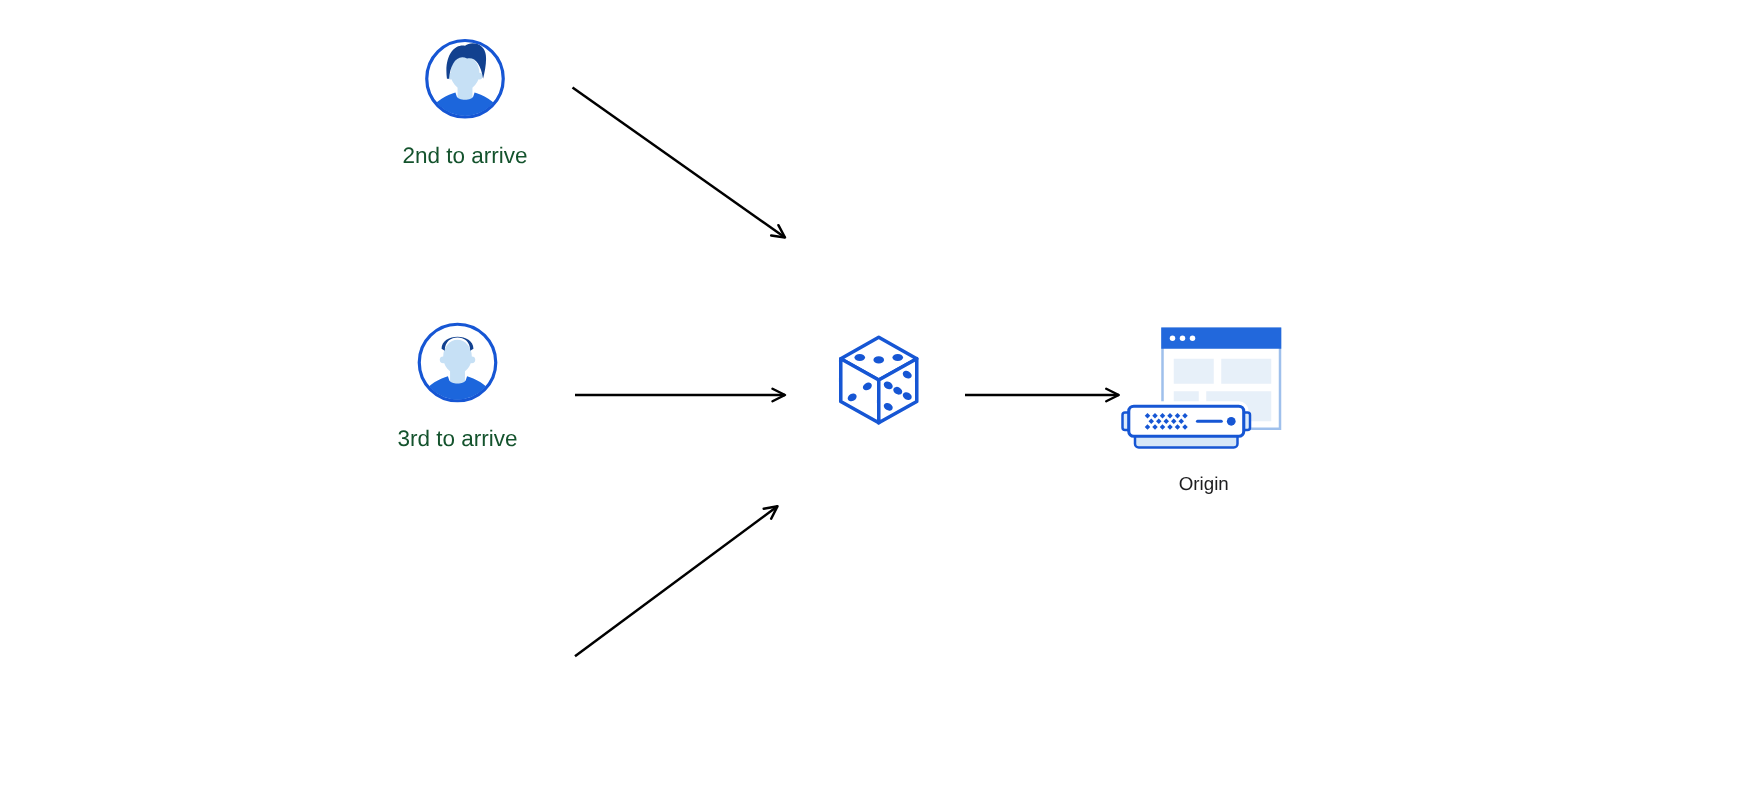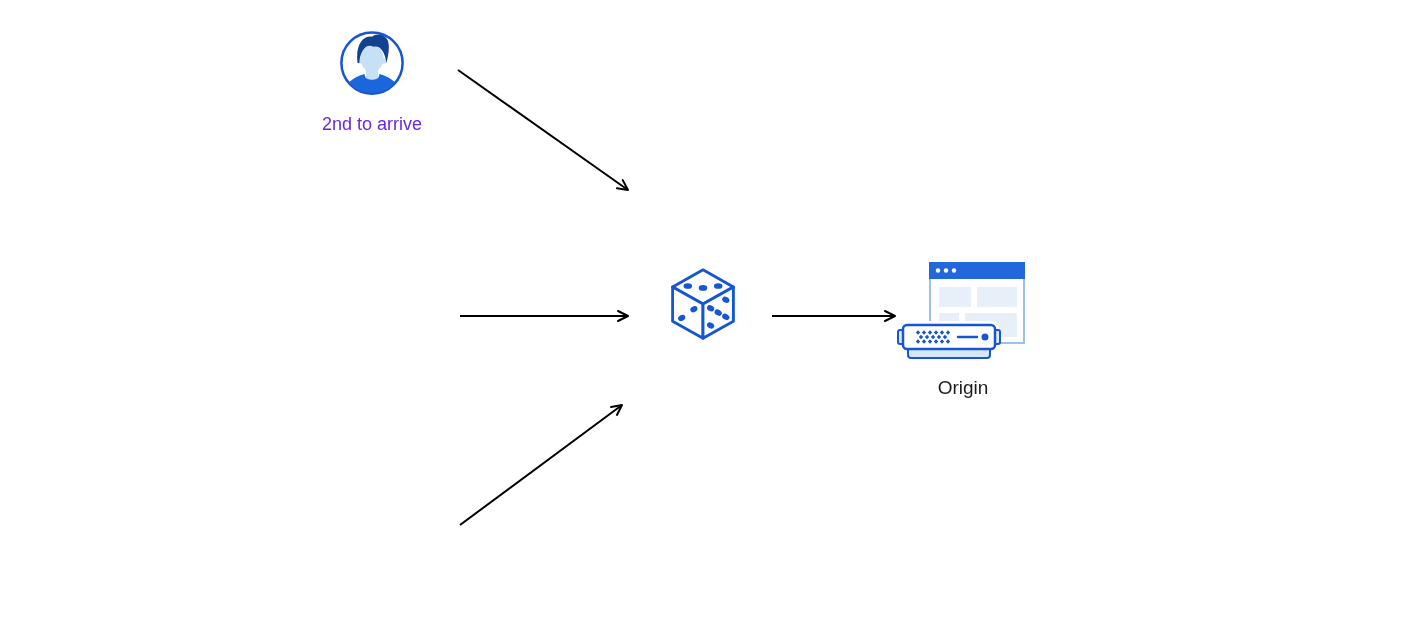--- a/index.html
+++ b/index.html
@@ -9,29 +9,29 @@
     background:#ffffff;
     font-family:"Liberation Sans", sans-serif;
     overflow:hidden;
   }
   .arrows-layer{position:absolute;left:0;top:0;width:1405px;height:633px;}
   .node{position:absolute;display:flex;flex-direction:column;align-items:center;width:160px;}
   .node .label{
     margin-top:16px;
     font-size:18px;
     line-height:22px;
-    color:#6d28d9;
+    color:#14532d;
     text-align:center;
     white-space:nowrap;
   }
   .dice-node{position:absolute;left:665px;top:262px;width:76px;height:86px;}
   .origin-node{position:absolute;left:895px;top:259px;width:136px;display:flex;flex-direction:column;align-items:center;}
   .origin-node .label{
     margin-top:14px;
-    font-size:19px;
+    font-size:15px;
     line-height:22px;
     color:#1d1d1f;
     text-align:center;
   }
 </style>
 </head>
 <body>
 
 <div class="canvas">
 
@@ -60,20 +60,39 @@
         <path d="M4,82 L4,74 C12,60 24,55 31,53 L32,56 C33,61 47,61 48,56 L49,53 C56,55 68,60 76,74 L76,82 Z" fill="#1c66dc"></path>
         <circle cx="26.5" cy="37.5" r="3.2" fill="#c6e0f5"></circle>
         <circle cx="53.5" cy="37.5" r="3.2" fill="#c6e0f5"></circle>
         <ellipse cx="40" cy="34.5" rx="13.5" ry="16" fill="#c6e0f5"></ellipse>
         <path d="M23,40 C20,17 31,7 40,9 C46,4 57,7 59,15 C61,21 59,32 57,40 C55,26 49,19 42,21 C33,16 26,26 25,40 Z" fill="#12418f"></path>
       </g>
     </svg>
     <div class="label">2nd to arrive</div>
   </div>
 
+  <div class="node" style="left:286px;top:256px;">
+    <svg width="68" height="68" viewBox="0 0 80 80">
+      <defs>
+          <clipPath id="avclip2">
+            <circle cx="40" cy="40" r="35"></circle>
+          </clipPath>
+        </defs>
+      <circle cx="40" cy="40" r="36" fill="#ffffff" stroke="#1656d4" stroke-width="3"></circle>
+      <g clip-path="url(#avclip2)">
+        <rect x="33" y="40" width="14" height="20" fill="#c6e0f5"></rect>
+        <path d="M4,82 L4,74 C12,60 24,55 31,53 L32,56 C33,61 47,61 48,56 L49,53 C56,55 68,60 76,74 L76,82 Z" fill="#1c66dc"></path>
+        <circle cx="26.5" cy="37.5" r="3.2" fill="#c6e0f5"></circle>
+        <circle cx="53.5" cy="37.5" r="3.2" fill="#c6e0f5"></circle>
+        <ellipse cx="40" cy="34.5" rx="13.5" ry="16" fill="#c6e0f5"></ellipse>
+        <path d="M25,27 C25,12 55,12 55,27 L52,29 C52,20 46,16.5 40,16.5 C34,16.5 28,20 28,29 Z" fill="#12418f"></path>
+      </g>
+    </svg>
+    <div class="label">3rd to arrive</div>
+  </div>
 
 
   <div class="dice-node">
     <svg width="76" height="86" viewBox="0 0 80 90">
       <g fill="#ffffff" stroke="#1656d4" stroke-width="3" stroke-linejoin="round">
         <path d="M40,8 L72,26 L40,44 L8,26 Z"></path>
         <path d="M8,26 L40,44 L40,80 L8,62 Z"></path>
         <path d="M40,44 L72,26 L72,62 L40,80 Z"></path>
       </g>
       <g fill="#1656d4">

